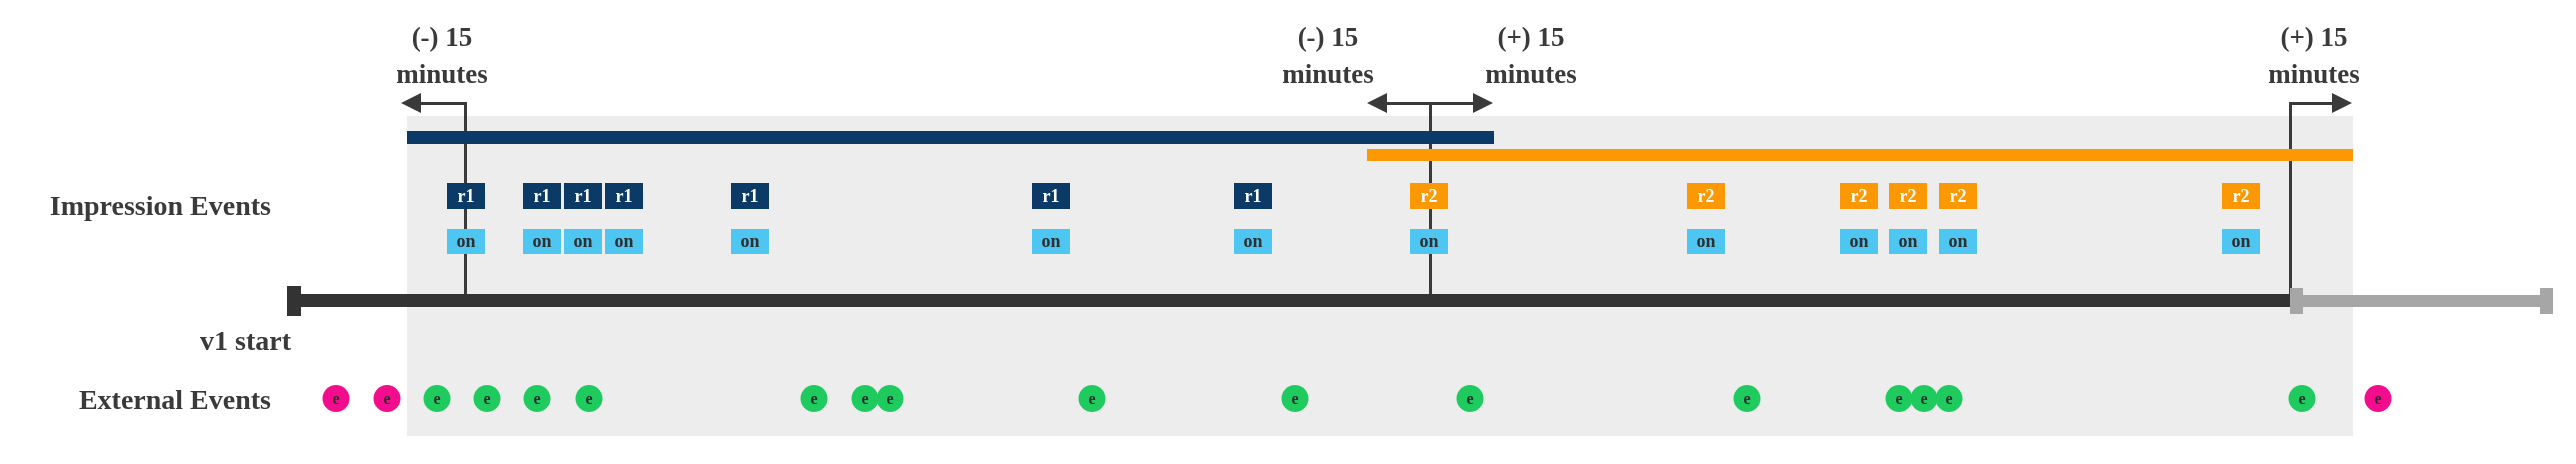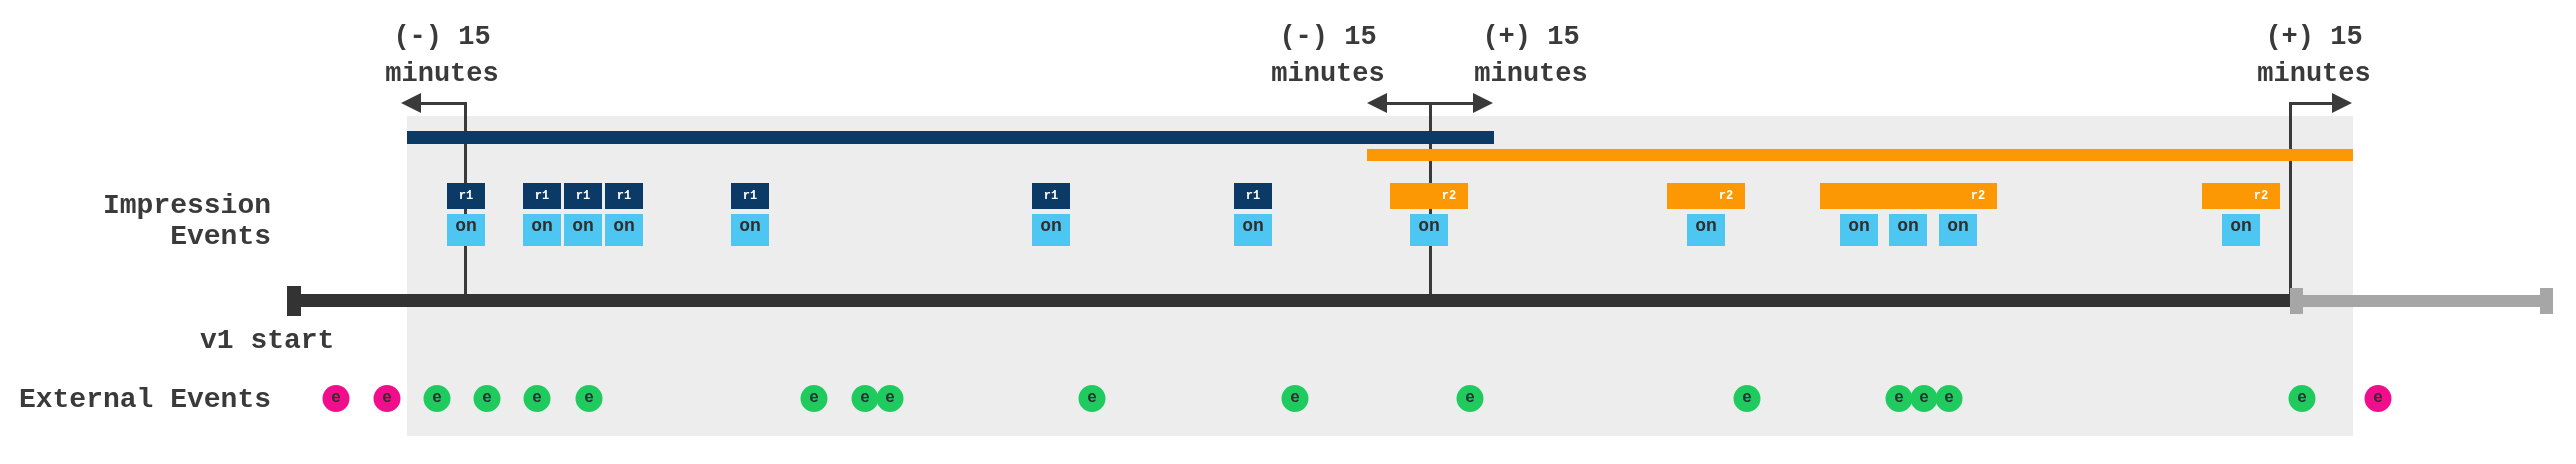--- a/index.html
+++ b/index.html
@@ -1,17 +1,17 @@
 <!DOCTYPE html>
 <html style="--r1: #0c3a66; --r2: #fb9804; --on: #4ec6f2; --green-event: #1fcb5e; --pink-event: #f20d8c; --timeline: #333333; --timeline-v2: #a6a6a6; --panel: #ededed; --text: #3a3a3a;font-size:15px"><head>
 <meta charset="utf-8">
 <style>
   html,body{margin:0;padding:0;background:#ffffff;}
   .diagram{position:relative;width:2576px;height:464px;overflow:hidden;
-           font-family:Liberation Mono, monospace;color:var(--text,#3a3a3a);border-radius:15px;}
+           font-family:Liberation Serif, serif;color:var(--text,#3a3a3a);border-radius:15px;}
   .panel{position:absolute;left:407px;top:116px;width:1946px;height:320px;background:var(--panel,#ededed);z-index:0;}
 
   .bar{position:absolute;z-index:2;}
   .bar.navy{left:407px;top:131px;width:1087px;height:13px;background:var(--r1,#0c3a66);}
   .bar.orange{left:1367px;top:149px;width:986px;height:12.2px;background:var(--r2,#fb9804);}
 
   .ann-label{position:absolute;top:19px;width:282px;text-align:center;font-size:27px;
              font-weight:600;line-height:37px;z-index:4;}
   .hline{position:absolute;top:102px;height:2.8px;background:var(--text,#3a3a3a);z-index:3;}
   .vline{position:absolute;width:2.8px;background:var(--text,#3a3a3a);z-index:1;}
@@ -20,24 +20,24 @@
   .arrowhead.pt-left{border-right:20.7px solid var(--text,#3a3a3a);}
   .arrowhead.pt-right{border-left:20.7px solid var(--text,#3a3a3a);}
 
   .row-label{position:absolute;left:0;width:271px;text-align:right;font-size:28px;font-weight:600;z-index:4;}
   .row-label.impressions{top:190px;}
   .row-label.externals{top:384px;}
 
   .imp-marker{position:absolute;top:183px;transform:translateX(-50%);display:flex;
               flex-direction:column;align-items:center;z-index:3;}
   .r-box{width:38px;height:26px;line-height:26px;text-align:center;color:#ffffff;
-         font-size:12px;font-weight:600;}
+         font-size:18px;font-weight:600;}
   .r-box.r1{background:var(--r1,#0c3a66);}
-  .r-box.r2{background:var(--r2,#fb9804);padding-left:40px;}
-  .on-box{margin-top:5px;width:38px;height:32px;line-height:24.4px;text-align:center;
+  .r-box.r2{background:var(--r2,#fb9804);}
+  .on-box{margin-top:20px;width:38px;height:25px;line-height:24.4px;text-align:center;
           color:#2f2f2f;font-size:18px;font-weight:600;background:var(--on,#4ec6f2);}
 
   .ext-circle{position:absolute;top:385px;transform:translateX(-50%);width:27px;height:27px;
               border-radius:50%;text-align:center;line-height:27px;font-size:16px;font-weight:600;
               color:#2f2f2f;z-index:3;}
   .ext-circle.green{background:var(--green-event,#1fcb5e);}
   .ext-circle.pink{background:var(--pink-event,#f20d8c);}
 
   .tl-main{position:absolute;left:289px;top:294px;width:2003px;height:13px;background:var(--timeline,#333333);z-index:2;}
   .tl-cap-v1{position:absolute;left:287px;top:286px;width:14px;height:30px;background:var(--timeline,#333333);z-index:2;}

